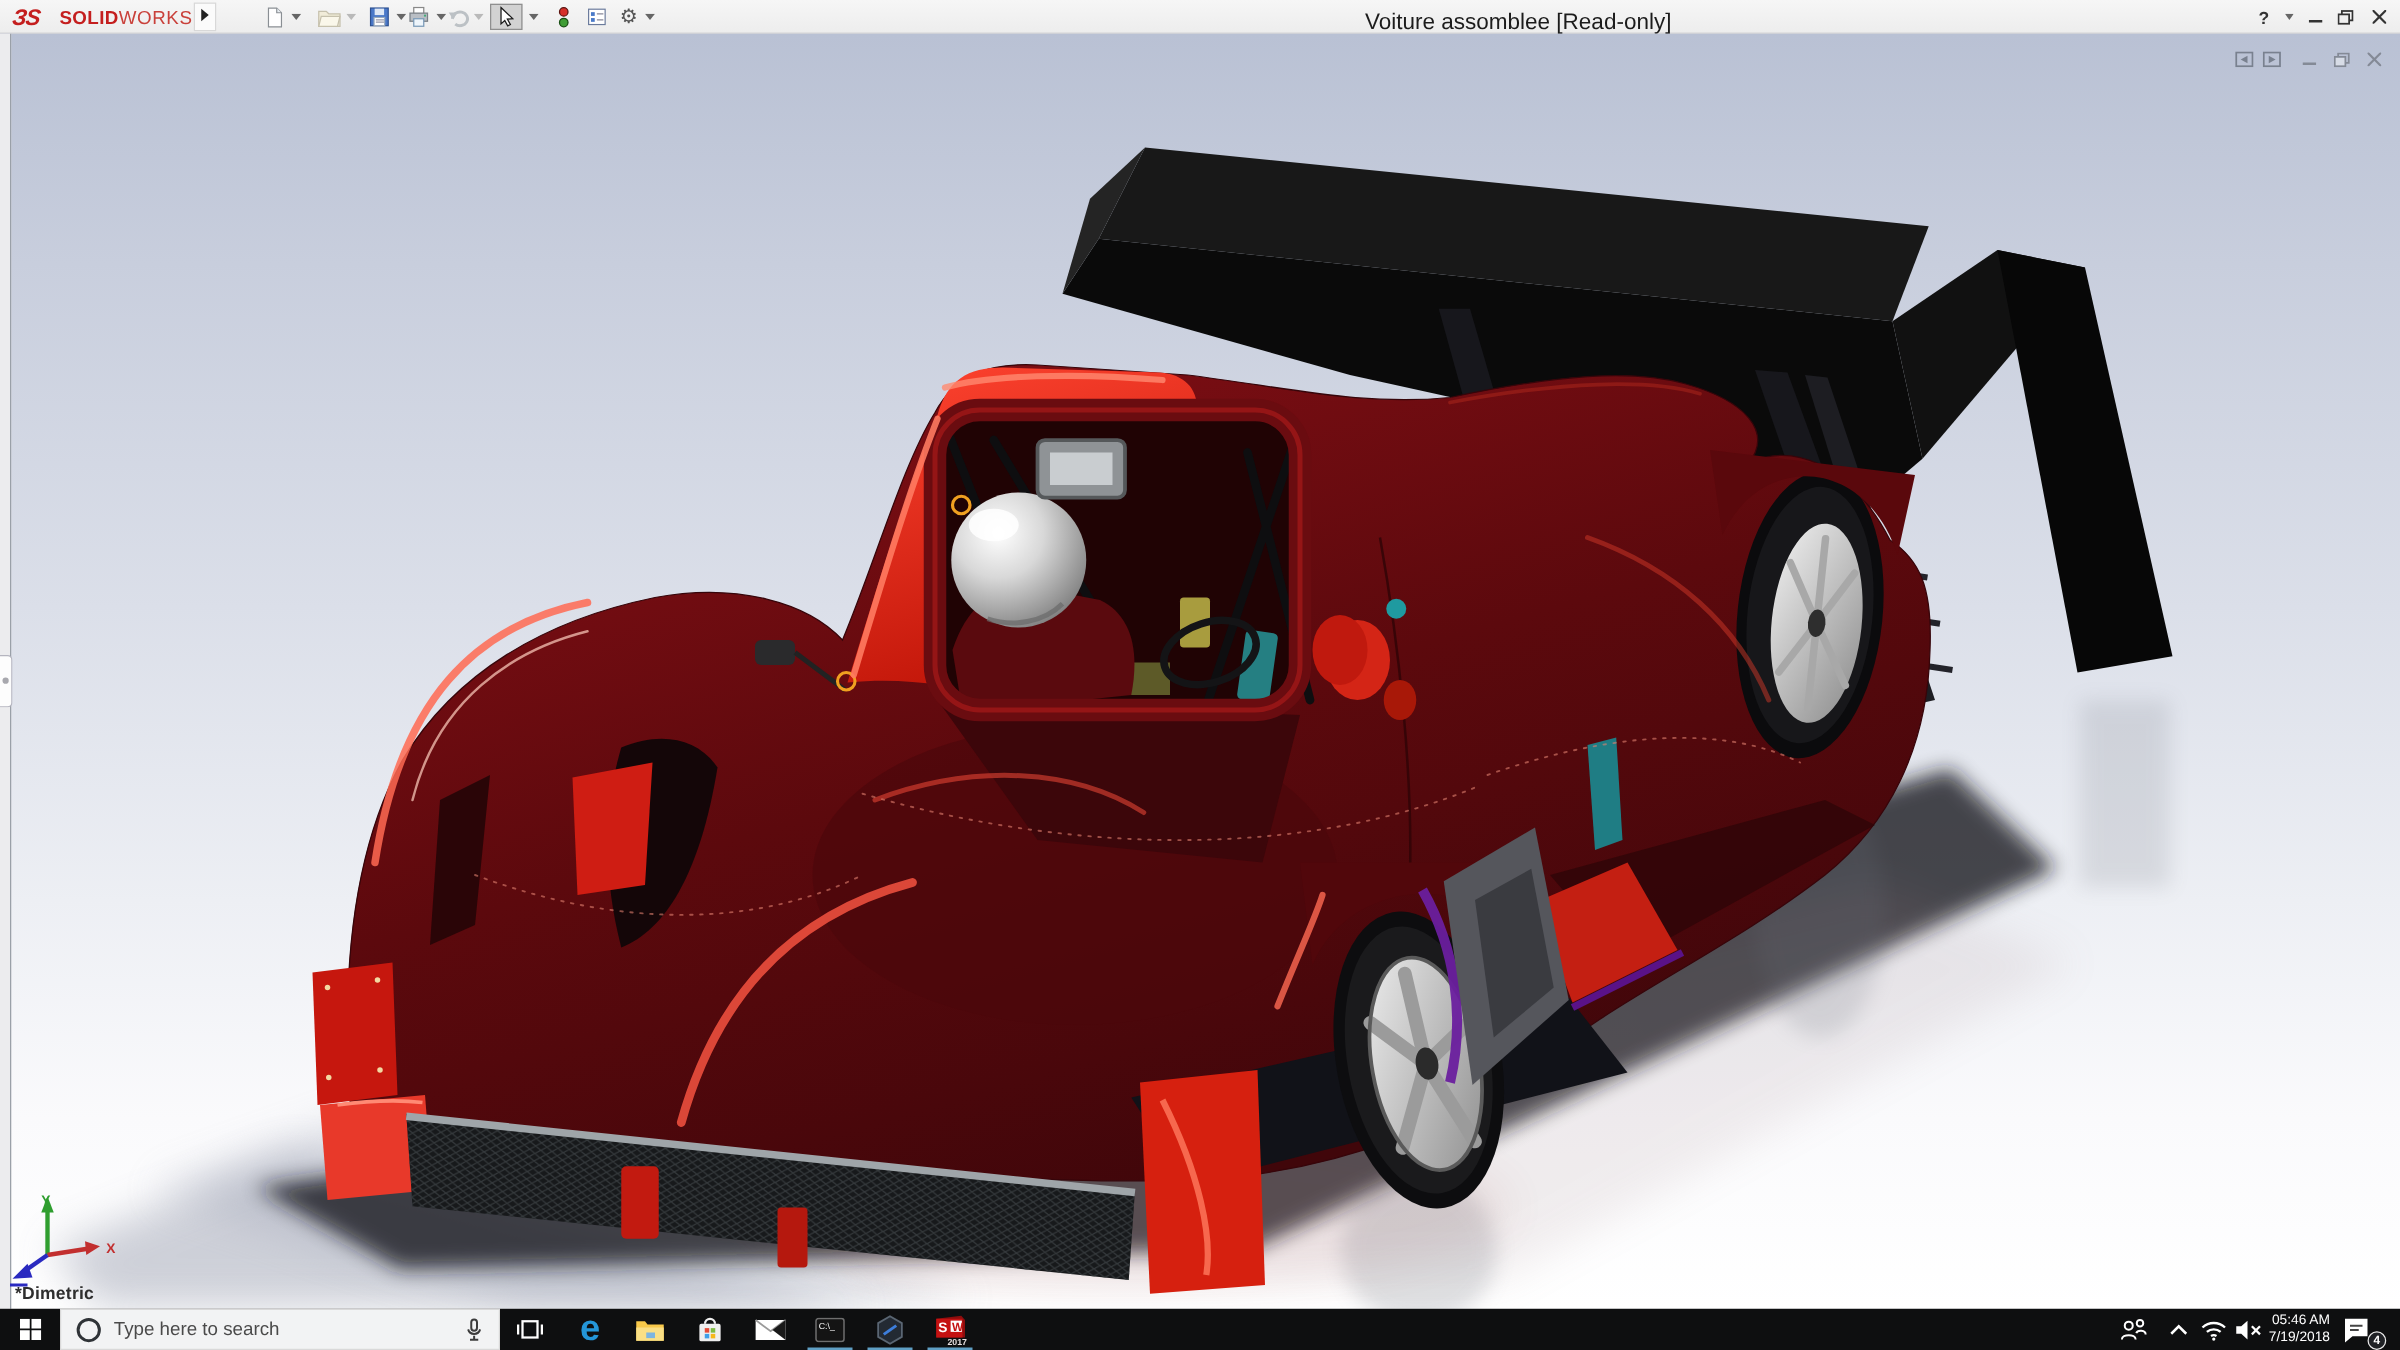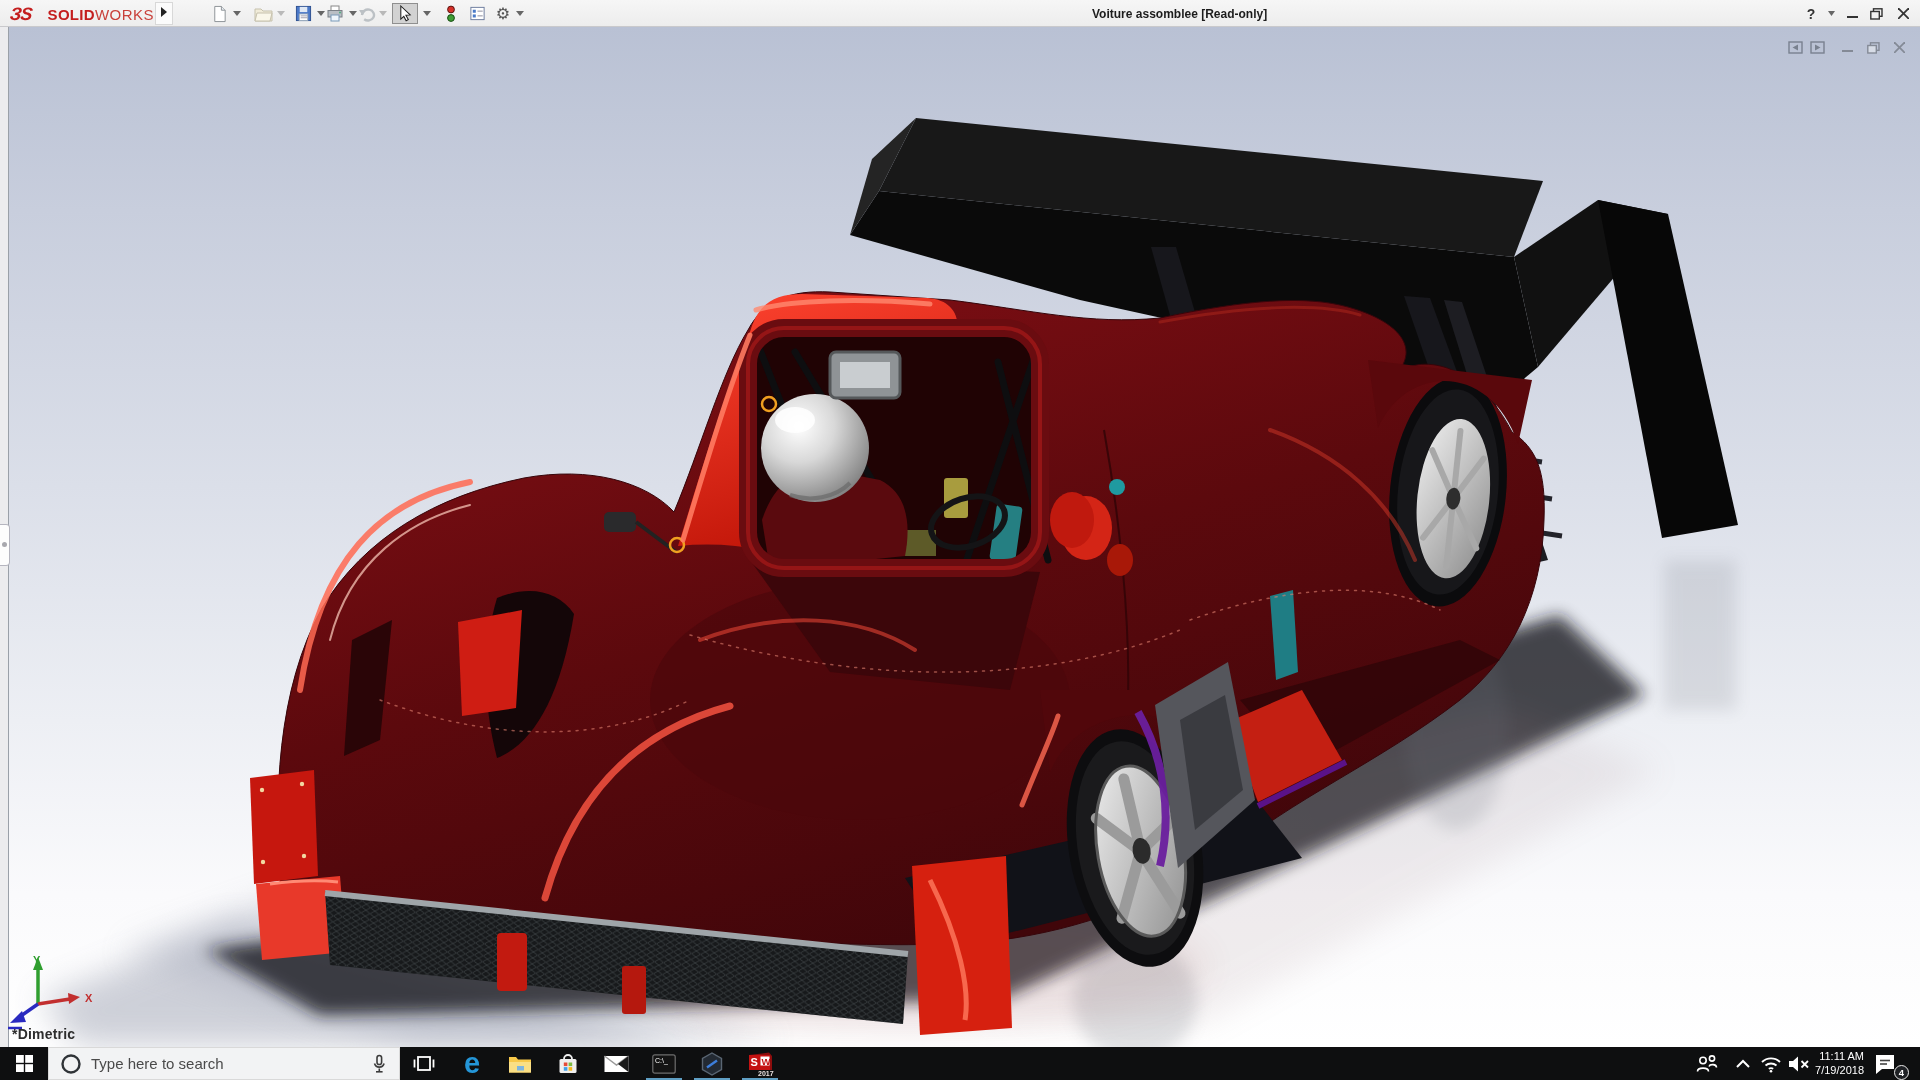--- a/index.html
+++ b/index.html
@@ -19,21 +19,21 @@
   .q-new{left:208px}.c-new{left:230px}
   .q-open{left:252px}.c-open{left:274px}
   .q-save{left:292px}.c-save{left:314px}
   .q-print{left:324px}.c-print{left:346px}
   .q-undo{left:356px}.c-undo{left:376px}
   .q-select{left:392px;width:26px}.c-select{left:420px}
   .q-rebuild{left:440px}
   .q-fileprops{left:466px}
   .q-gear{left:492px}.c-gear{left:513px}
   .gear-glyph{font-size:16px;color:#555;line-height:1;}
-  .title-text{position:absolute;left:1092px;top:7px;font-size:12px;color:#1c1c1c;white-space:nowrap;font-weight:bold;}
+  .title-text{position:absolute;left:1092px;top:7px;font-size:18px;color:#1c1c1c;white-space:nowrap;}
   .tb-right{position:absolute;top:0;height:27px;display:flex;align-items:center;justify-content:center;cursor:pointer;}
   .help-btn{left:1800px;width:22px;font-size:14px;font-weight:700;color:#333;}
   .help-caret{left:1824px;width:14px;}
   .win-min{left:1840px;width:24px;}
   .win-restore{left:1864px;width:24px;}
   .win-close{left:1890px;width:26px;}
 
   
   .viewport{position:absolute;left:0;top:27px;width:1920px;height:1020px;background:linear-gradient(180deg,#b9c1d4 0%,#c8cedd 18%,#dbdfe9 45%,#edeff4 68%,#fafafc 85%,#ffffff 100%);}
   .viewport::before{content:"";position:absolute;left:260px;top:620px;width:1100px;height:400px;background:radial-gradient(ellipse at center,rgba(255,255,255,.75),rgba(255,255,255,0) 70%);pointer-events:none;}
@@ -524,21 +524,21 @@
         </svg>
       </span>
     <span class="trayicon t-vol">
         <svg width="24" height="18" viewBox="0 0 24 18">
           <polygon points="2,6 6,6 11,1.5 11,16.5 6,12 2,12" fill="#fff"></polygon>
           <line x1="14.5" y1="6" x2="21" y2="12.5" stroke="#fff" stroke-width="1.8"></line>
           <line x1="21" y1="6" x2="14.5" y2="12.5" stroke="#fff" stroke-width="1.8"></line>
         </svg>
       </span>
     <div class="clock">
-      <div>11:11 AM</div>
+      <div>05:46 AM</div>
       <div>7/19/2018</div>
     </div>
     <span class="trayicon t-action">
         <svg width="26" height="26" viewBox="0 0 26 26">
           <path d="M4,4 h18 v14 h-12 l-6,5 z" fill="#fff"></path>
           <line x1="8" y1="9.5" x2="18" y2="9.5" stroke="#444" stroke-width="1.6"></line>
           <line x1="8" y1="13" x2="15" y2="13" stroke="#444" stroke-width="1.6"></line>
         </svg>
       </span>
   </footer>

